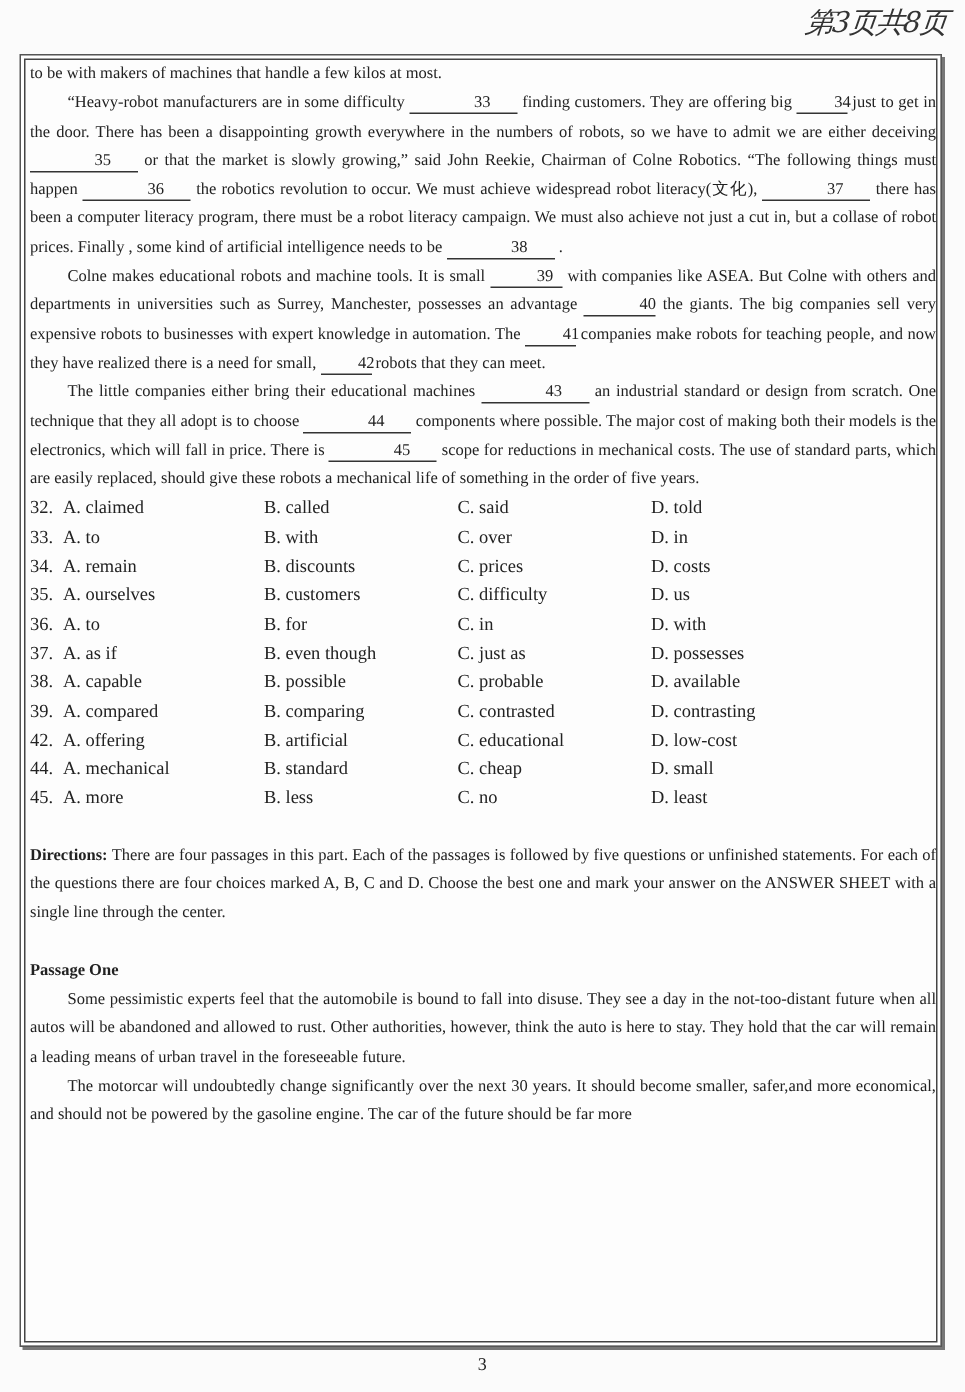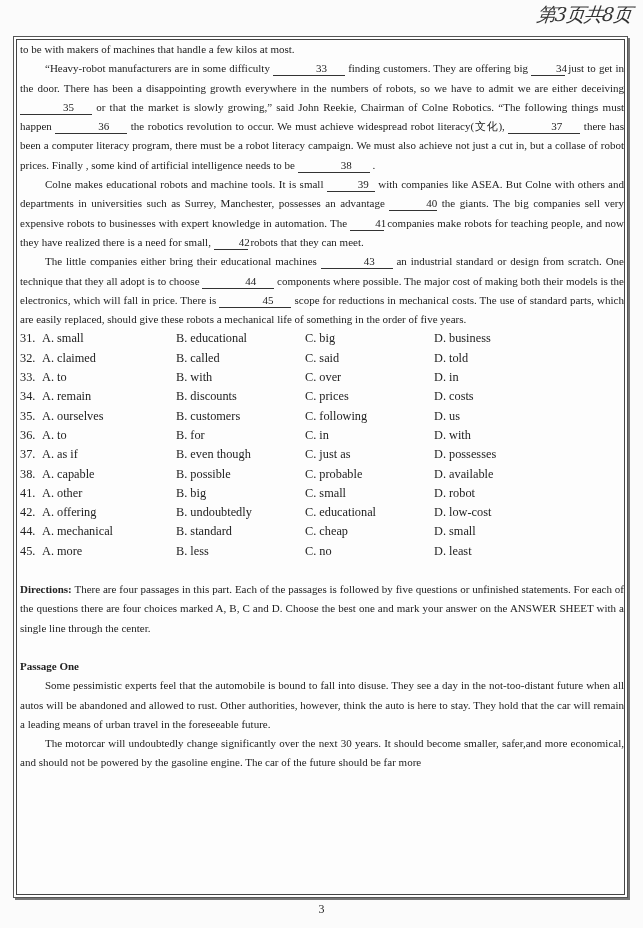--- a/index.html
+++ b/index.html
@@ -39,47 +39,41 @@
 
   <p class="indent"><span>“Heavy-robot manufacturers are in some difficulty </span><span class="blank w70">33</span><span> finding customers. They are offering big </span><span class="blank w36" style="text-align:left">34</span><span> just to get in the door. There has been a disappointing growth everywhere in the numbers of robots, so we have to admit we are either deceiving </span><span class="blank w70">35</span><span> or that the market is slowly growing,” said John Reekie, Chairman of Colne Robotics. “The following things must happen </span><span class="blank w70">36</span><span> the robotics revolution to occur. We must achieve widespread robot literacy(文化), </span><span class="blank w70">37</span><span> there has been a computer literacy program, there must be a robot literacy campaign. We must also achieve not just a cut in, but a collase of robot prices. Finally , some kind of artificial intelligence needs to be </span><span class="blank w70">38</span><span> .</span></p>
 
   <p class="indent"><span>Colne makes educational robots and machine tools. It is small </span><span class="blank w48">39</span><span> with companies like ASEA. But Colne with others and departments in universities such as Surrey, Manchester, possesses an advantage </span><span class="blank w48" style="text-align:right">40</span><span> the giants. The big companies sell very expensive robots to businesses with expert knowledge in automation. The </span><span class="blank w36" style="text-align:left">41</span><span> companies make robots for teaching people, and now they have realized there is a need for small, </span><span class="blank w36" style="text-align:right">42</span><span> robots that they can meet.</span></p>
 
   <p class="indent"><span>The little companies either bring their educational machines </span><span class="blank w70">43</span><span> an industrial standard or design from scratch. One technique that they all adopt is to choose </span><span class="blank w70">44</span><span> components where possible. The major cost of making both their models is the electronics, which will fall in price. There is </span><span class="blank w70">45</span><span> scope for reductions in mechanical costs. The use of standard parts, which are easily replaced, should give these robots a mechanical life of something in the order of five years.</span></p>
 
   <table class="opts">
     <tbody id="opts-body">
         <tr>
-          <td class="c1"><span class="qn">31.</span><span>A. small</span></td>
-          <td class="c2"><span>B. educational</span></td>
-          <td class="c3"><span>C. big</span></td>
-          <td class="c4"><span>D. business</span></td>
-        </tr>
-        <tr>
           <td class="c1"><span class="qn">32.</span><span>A. claimed</span></td>
           <td class="c2"><span>B. called</span></td>
           <td class="c3"><span>C. said</span></td>
           <td class="c4"><span>D. told</span></td>
         </tr>
         <tr>
           <td class="c1"><span class="qn">33.</span><span>A. to</span></td>
           <td class="c2"><span>B. with</span></td>
           <td class="c3"><span>C. over</span></td>
           <td class="c4"><span>D. in</span></td>
         </tr>
         <tr>
           <td class="c1"><span class="qn">34.</span><span>A. remain</span></td>
           <td class="c2"><span>B. discounts</span></td>
           <td class="c3"><span>C. prices</span></td>
           <td class="c4"><span>D. costs</span></td>
         </tr>
         <tr>
           <td class="c1"><span class="qn">35.</span><span>A. ourselves</span></td>
           <td class="c2"><span>B. customers</span></td>
-          <td class="c3"><span>C. following</span></td>
+          <td class="c3"><span>C. difficulty</span></td>
           <td class="c4"><span>D. us</span></td>
         </tr>
         <tr>
           <td class="c1"><span class="qn">36.</span><span>A. to</span></td>
           <td class="c2"><span>B. for</span></td>
           <td class="c3"><span>C. in</span></td>
           <td class="c4"><span>D. with</span></td>
         </tr>
         <tr>
           <td class="c1"><span class="qn">37.</span><span>A. as if</span></td>
@@ -87,28 +81,28 @@
           <td class="c3"><span>C. just as</span></td>
           <td class="c4"><span>D. possesses</span></td>
         </tr>
         <tr>
           <td class="c1"><span class="qn">38.</span><span>A. capable</span></td>
           <td class="c2"><span>B. possible</span></td>
           <td class="c3"><span>C. probable</span></td>
           <td class="c4"><span>D. available</span></td>
         </tr>
         <tr>
-          <td class="c1"><span class="qn">41.</span><span>A. other</span></td>
-          <td class="c2"><span>B. big</span></td>
-          <td class="c3"><span>C. small</span></td>
-          <td class="c4"><span>D. robot</span></td>
+          <td class="c1"><span class="qn">39.</span><span>A. compared</span></td>
+          <td class="c2"><span>B. comparing</span></td>
+          <td class="c3"><span>C. contrasted</span></td>
+          <td class="c4"><span>D. contrasting</span></td>
         </tr>
         <tr>
           <td class="c1"><span class="qn">42.</span><span>A. offering</span></td>
-          <td class="c2"><span>B. undoubtedly</span></td>
+          <td class="c2"><span>B. artificial</span></td>
           <td class="c3"><span>C. educational</span></td>
           <td class="c4"><span>D. low-cost</span></td>
         </tr>
         <tr>
           <td class="c1"><span class="qn">44.</span><span>A. mechanical</span></td>
           <td class="c2"><span>B. standard</span></td>
           <td class="c3"><span>C. cheap</span></td>
           <td class="c4"><span>D. small</span></td>
         </tr>
         <tr>

